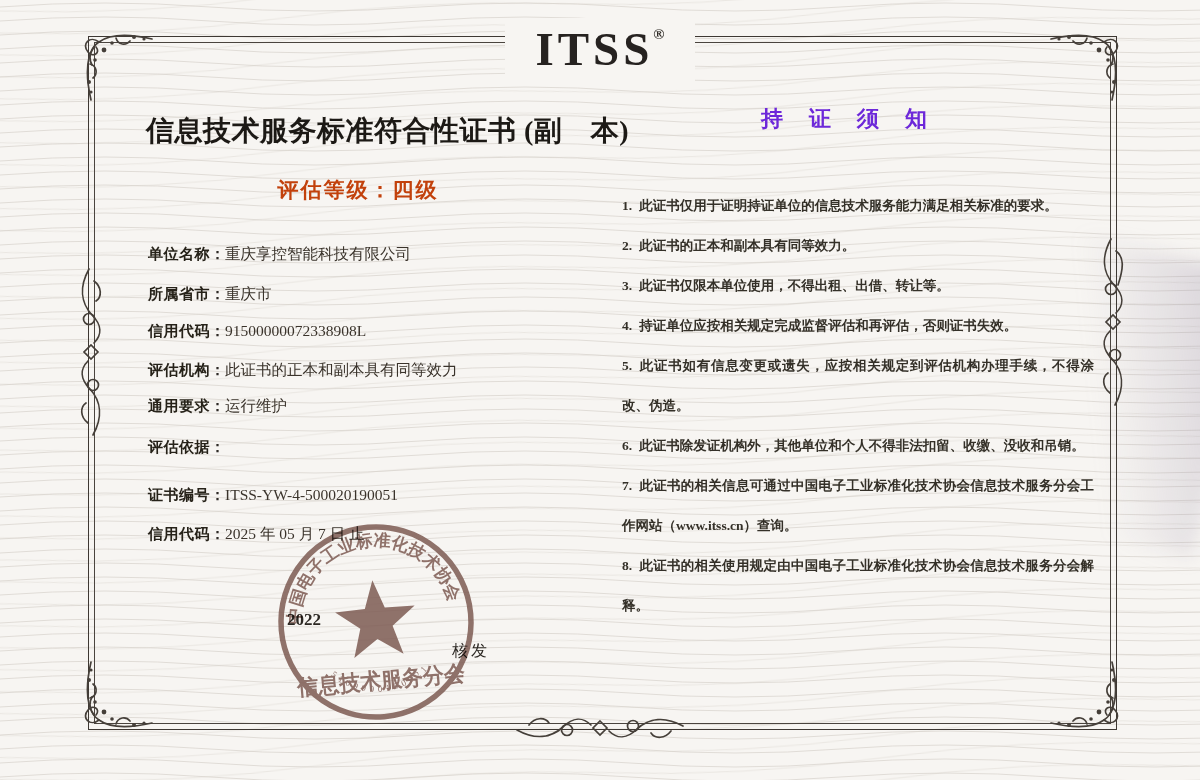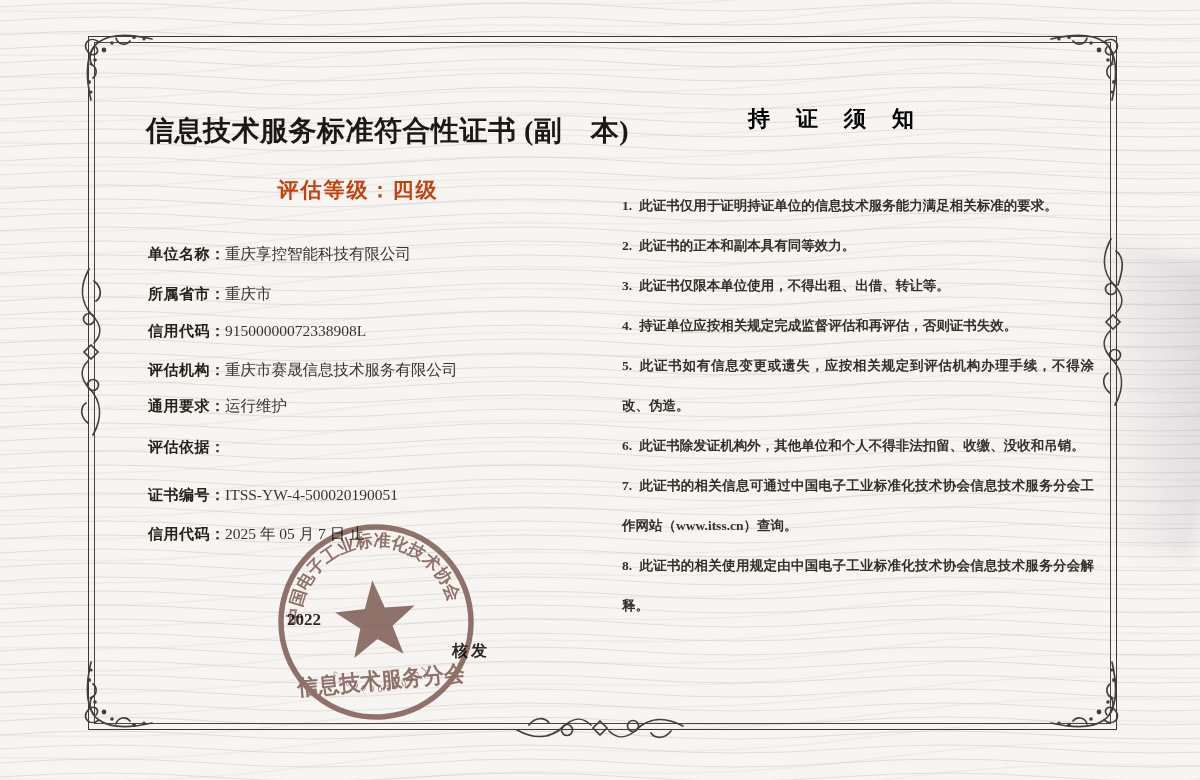--- a/index.html
+++ b/index.html
@@ -48,27 +48,27 @@
   .field .sep{font-size:15px;font-weight:bold;}
   .field .val{font-size:15.5px;font-weight:500;color:#3a332b;}
   .f0{top:244px;} .f1{top:284px;} .f2{top:322px;} .f3{top:360px;} .f4{top:396px;}
   .f5{top:438px;} .f6{top:486px;} .f7{top:524px;}
   .basis-row{display:flex;align-items:center;}
   .basis-lines{display:inline-block;vertical-align:middle;}
   .basis-lines .val{display:block;font-size:12px;line-height:17px;font-weight:500;}
   .f5 .lbl,.f5 .sep{position:relative;top:0;}
 
   .issue-year{position:absolute;left:287px;top:610px;font-size:17px;font-weight:bold;color:#2b2722;}
-  .issue-verb{position:absolute;left:452px;top:641px;font-size:16px;font-weight:bold;color:#2b2722;letter-spacing:3px;}
+  .issue-verb{position:absolute;left:452px;top:641px;font-size:16px;font-weight:normal;color:#2b2722;letter-spacing:3px;}
 
   .stamp{position:absolute;left:266px;top:512px;width:220px;height:220px;z-index:5;
     transform:rotate(-5deg);opacity:.85;mix-blend-mode:multiply;}
 
-  .notice-title{position:absolute;left:611px;top:104px;width:440px;text-align:center;
-    font-size:22px;font-weight:bold;letter-spacing:26px;text-indent:26px;color:#000000;}
+  .notice-title{position:absolute;left:624px;top:104px;width:440px;text-align:center;
+    font-size:22px;font-weight:bold;letter-spacing:26px;text-indent:26px;color:#6d28d9;}
   .notice-list{position:absolute;left:622px;top:186px;width:472px;}
   .notice-item{font-size:13.5px;line-height:40px;font-weight:600;color:#343028;text-align:justify;}
   .notice-item .num{margin-right:7px;}
 
   .orn{stroke:#453f39;fill:none;stroke-width:1.7;stroke-linecap:round;}
   .orn-dot{fill:#453f39;stroke:none;}
 </style>
 </head>
 <body>
 
@@ -185,40 +185,43 @@
       <path class="orn" d="M2,19 C20,29 36,27 48,16 C58,6 68,6 76,14"></path>
       <path class="orn" d="M168,15 C150,5 134,7 122,18 C112,28 102,28 94,20"></path>
       <circle class="orn" cx="52" cy="19" r="5.5"></circle>
       <circle class="orn" cx="118" cy="15" r="5.5"></circle>
       <path class="orn" d="M14,14 c6,-8 16,-8 34,-2"></path>
       <path class="orn" d="M156,20 c-6,8 -16,8 -20,2"></path>
       <path d="M85,10 l7,7 -7,7 -7,-7 z" class="orn"></path>
     </svg>
   </div>
 
+  <div class="logo-box">
+    <span class="logo-text">ITSS</span><span class="logo-reg">®</span>
+  </div>
 
   <div class="content">
 
     <div class="cert-title">
       <span>信息技术服务标准符合性证书</span>
       <span>(副　本)</span>
     </div>
     <div class="grade-line">评估等级：四级</div>
 
     <div class="field f0">
       <span class="lbl">单位名称</span><span class="sep">：</span><span class="val">重庆享控智能科技有限公司</span>
     </div>
     <div class="field f1">
       <span class="lbl">所属省市</span><span class="sep">：</span><span class="val">重庆市</span>
     </div>
     <div class="field f2">
       <span class="lbl">信用代码</span><span class="sep">：</span><span class="val">91500000072338908L</span>
     </div>
     <div class="field f3">
-      <span class="lbl">评估机构</span><span class="sep">：</span><span class="val">重庆市赛晟信息技术服务有限公司</span>
+      <span class="lbl">评估机构</span><span class="sep">：</span><span class="val">此证书的正本和副本具有同等效力</span>
     </div>
     <div class="field f4">
       <span class="lbl">通用要求</span><span class="sep">：</span><span class="val">运行维护</span>
     </div>
     <div class="field f5 basis-row">
       <span class="lbl">评估依据</span>
         <span class="sep">：</span>
     </div>
     <div class="field f6">
       <span class="lbl">证书编号</span><span class="sep">：</span><span class="val">ITSS-YW-4-500020190051</span>

